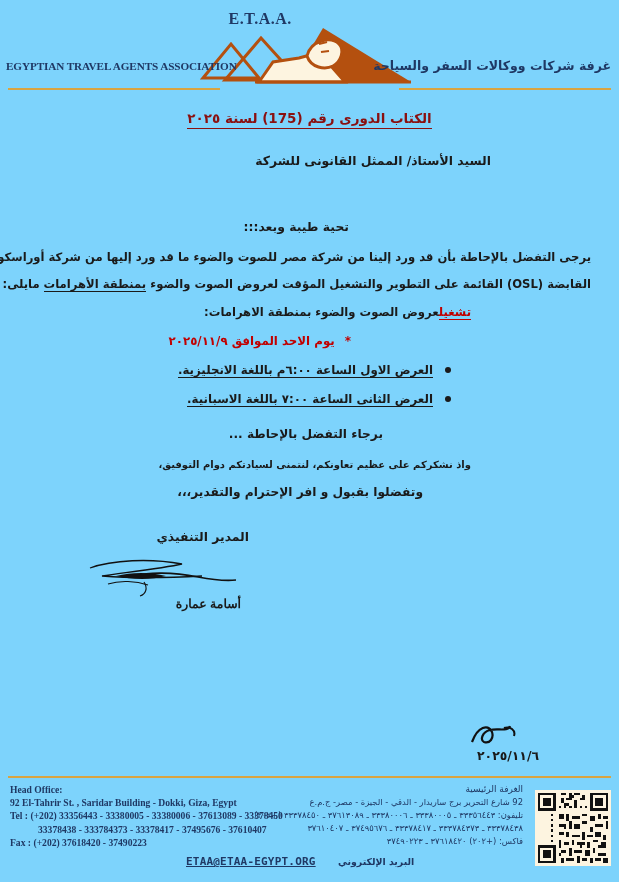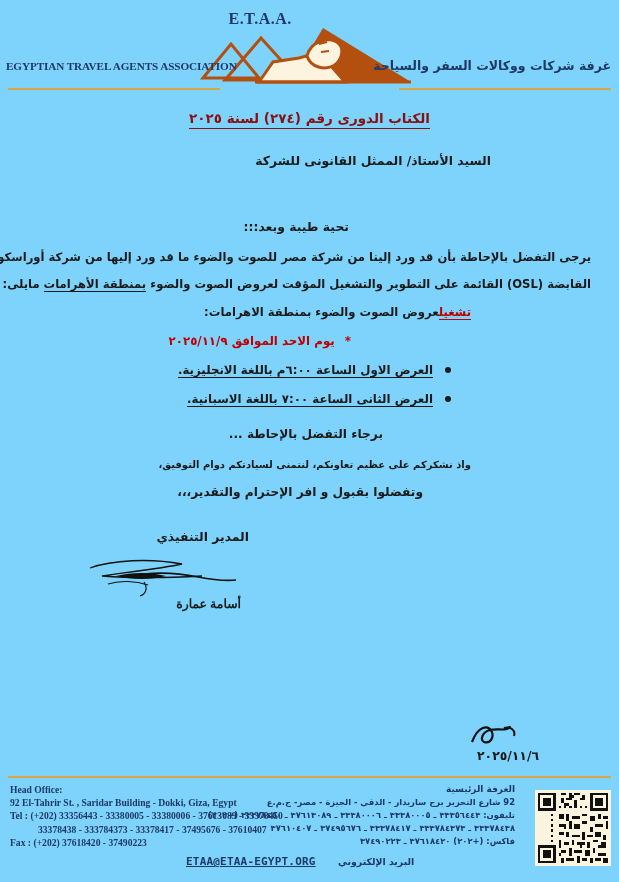--- a/index.html
+++ b/index.html
@@ -183,21 +183,21 @@
     white-space: nowrap;
   }
   .sig-svg {
     position: absolute;
     top: 552px; left: 86px;
   }
   .sig-name {
     position: absolute;
     top: 596px; right: 378px;
     direction: rtl;
-    font-family: Liberation Serif, serif;
+    font-family: Liberation Sans, sans-serif;
     font-weight: bold;
     font-size: 12.4px;
     color: #1a1a1a;
     white-space: nowrap;
   }
 
   
   .stamp-mark {
     position: absolute;
     top: 722px; right: 95px;
@@ -248,25 +248,25 @@
     left: 338px; top: 856px;
     direction: rtl;
     font-family: "DejaVu Sans", sans-serif;
     font-weight: bold;
     font-size: 9.4px;
     color: #1f3864;
     white-space: nowrap;
   }
   .foot-ar {
     position: absolute;
-    right: 104px; top: 783px;
+    right: 96px; top: 783px;
     direction: rtl;
     text-align: right;
     font-family: "DejaVu Sans", sans-serif;
-    font-weight: bold;
+    font-weight: normal;
     font-size: 8.4px;
     line-height: 13px;
     color: #1f3864;
     white-space: nowrap;
   }
   .foot-ar .hdr { font-size: 9px; }
   .qr {
     position: absolute;
     right: 8px; top: 790px;
     width: 76px; height: 76px;
@@ -299,21 +299,21 @@
       </svg>
     </div>
 
     <div class="assoc-en">EGYPTIAN TRAVEL AGENTS ASSOCIATION</div>
     <div class="assoc-ar">غرفة شركات ووكالات السفر والسياحة</div>
     <div class="rule-left"></div>
     <div class="rule-right"></div>
   </div>
 
   <div class="doc-title">
-    <span>الكتاب الدورى رقم (٢٧٤) لسنة ٢٠٢٥</span>
+    <span>الكتاب الدورى رقم (175) لسنة ٢٠٢٥</span>
   </div>
 
   <div class="line addressee">السيد الأستاذ/ الممثل القانونى للشركة</div>
   <div class="line greeting">تحية طيبة وبعد:::</div>
 
   <div class="para para-l1">يرجى التفضل بالإحاطة بأن قد ورد إلينا من شركة مصر للصوت والضوء ما قد ورد إليها من شركة أوراسكوم</div>
 
   <div class="para para-l2">
     <span>القابضة (OSL) القائمة على التطوير والتشغيل المؤقت لعروض الصوت والضوء </span><span class="u">بمنطقة الأهرامات</span><span> مايلى:</span>
   </div>

